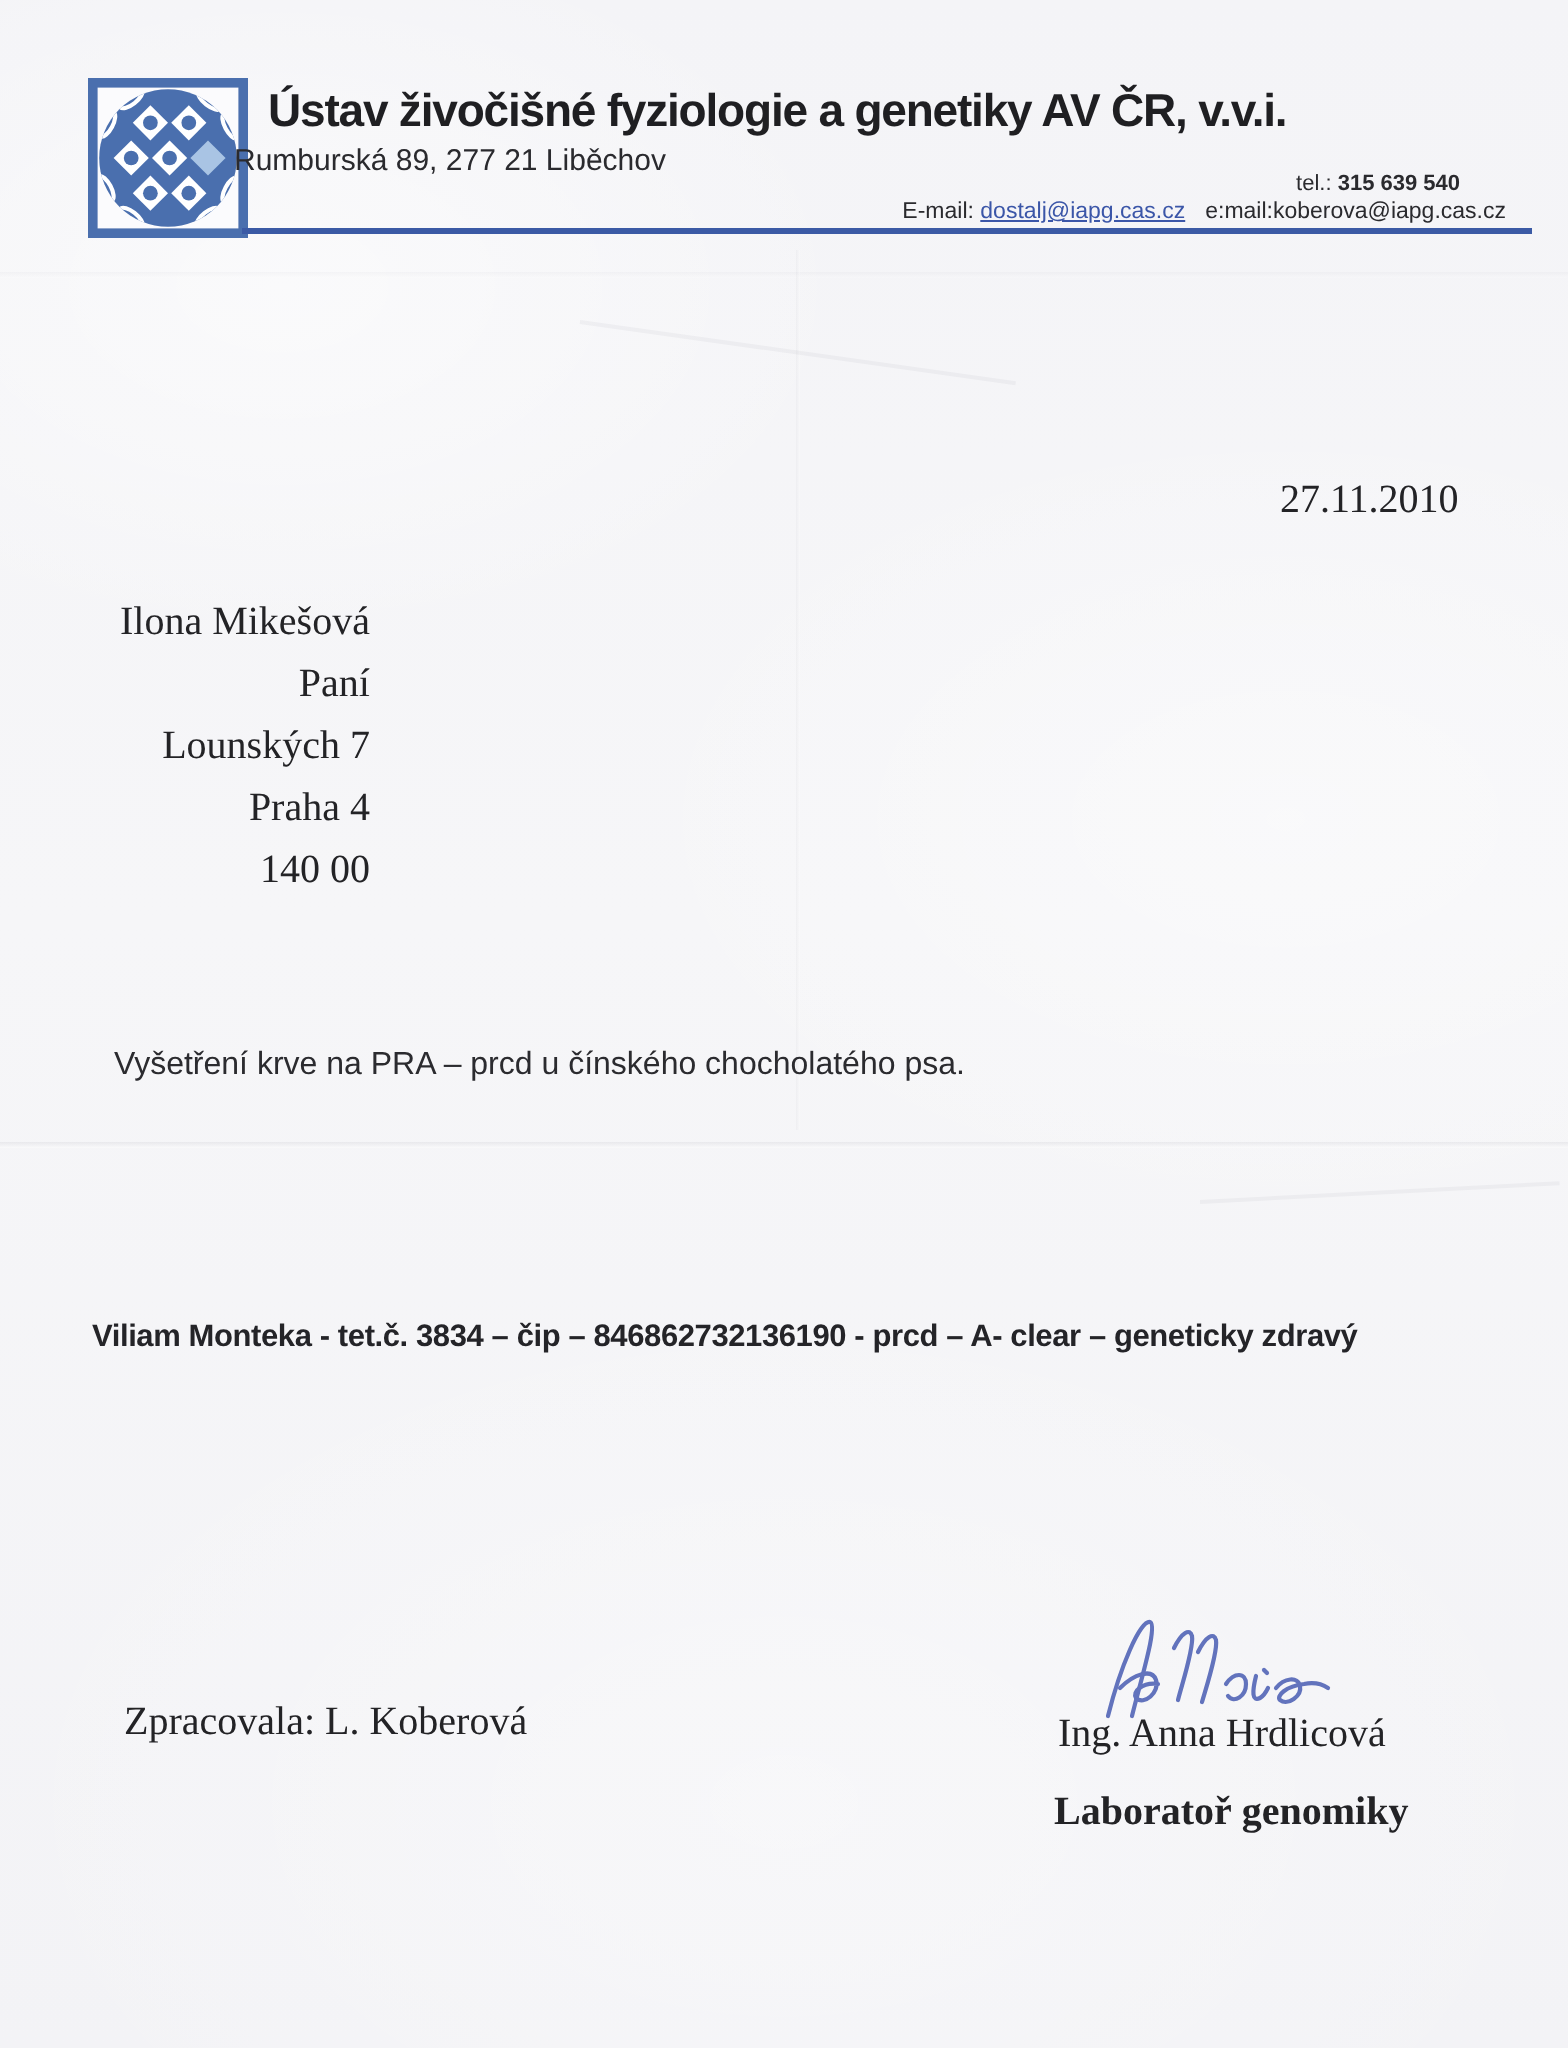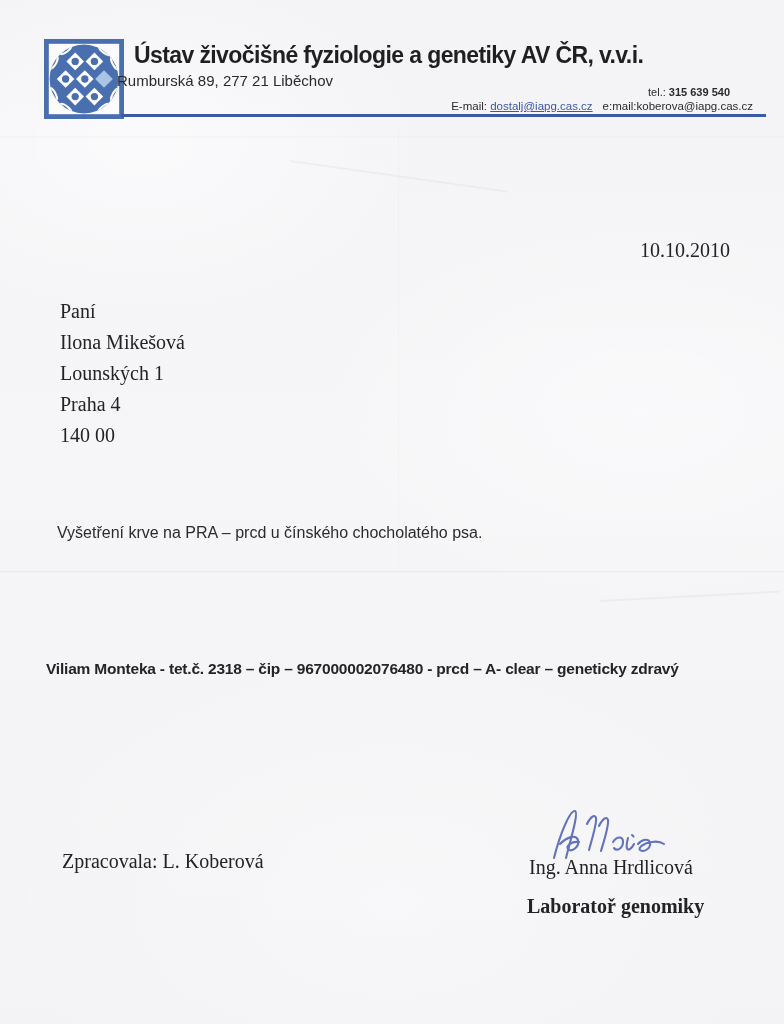--- a/index.html
+++ b/index.html
@@ -13,20 +13,21 @@
     width: 784px;
     height: 1024px;
     margin: 0 auto;
     overflow: hidden;
     color: #232326;
     background:
       radial-gradient(ellipse 420px 260px at 18% 14%, rgba(255,255,255,0.55), rgba(255,255,255,0) 70%),
       radial-gradient(ellipse 500px 300px at 82% 40%, rgba(255,255,255,0.4), rgba(255,255,255,0) 70%),
       radial-gradient(ellipse 600px 380px at 50% 88%, rgba(255,255,255,0.35), rgba(255,255,255,0) 70%),
       linear-gradient(180deg, #f4f4f7 0%, #f6f6f8 45%, #f3f3f6 100%);
+    text-align: right;
   }
   
   .crease-h {
     position: absolute;
     left: 0; right: 0;
     height: 3px;
     background: linear-gradient(180deg, rgba(120,120,135,0.10), rgba(255,255,255,0.45));
   }
   .crease-v {
     position: absolute;
@@ -223,32 +224,32 @@
       </g>
     </svg>
   </div>
 
   <div class="head-title">Ústav živočišné fyziologie a genetiky AV ČR, v.v.i.</div>
   <div class="head-address">Rumburská 89, 277 21 Liběchov</div>
   <div class="head-tel"><span>tel.: </span><b>315 639 540</b></div>
   <div class="head-email"><span>E-mail: </span><span class="email-link">dostalj@iapg.cas.cz</span><span class="email-sep"></span><span>e:mail:koberova@iapg.cas.cz</span></div>
   <div class="head-rule"></div>
 
-  <div class="date">10.10.2010</div>
+  <div class="date">27.11.2010</div>
 
   <div class="recipient">
+    <div>Ilona Mikešová</div>
     <div>Paní</div>
-    <div>Ilona Mikešová</div>
-    <div>Lounských 1</div>
+    <div>Lounských 7</div>
     <div>Praha 4</div>
     <div>140 00</div>
   </div>
 
   <div class="subject">Vyšetření krve na PRA –  prcd u čínského chocholatého psa.</div>
-  <div class="result">Viliam Monteka -  tet.č. 2318 – čip – 967000002076480 - prcd – A- clear – geneticky zdravý</div>
+  <div class="result">Viliam Monteka -  tet.č. 3834 – čip – 846862732136190 - prcd – A- clear – geneticky zdravý</div>
 
   <div class="processed-by">Zpracovala: L. Koberová</div>
 
   <div class="signature">
     <svg viewBox="0 0 130 58" width="130" height="58" aria-hidden="true">
       <g fill="none" stroke="#5668b8" stroke-width="2.1" stroke-linecap="round" opacity="0.92">
         <path d="M14,54 C20,30 30,6 35,7 C39,8 31,34 26,54"></path>
         <path d="M20,40 C27,33 36,30 38,36 C40,42 32,49 28,45 C26,42 31,37 39,38"></path>
         <path d="M47,20 C51,12 55,10 56,14 C57,20 51,38 49,46"></path>
         <path d="M59,22 C63,14 67,12 68,16 C69,22 63,40 61,47"></path>

